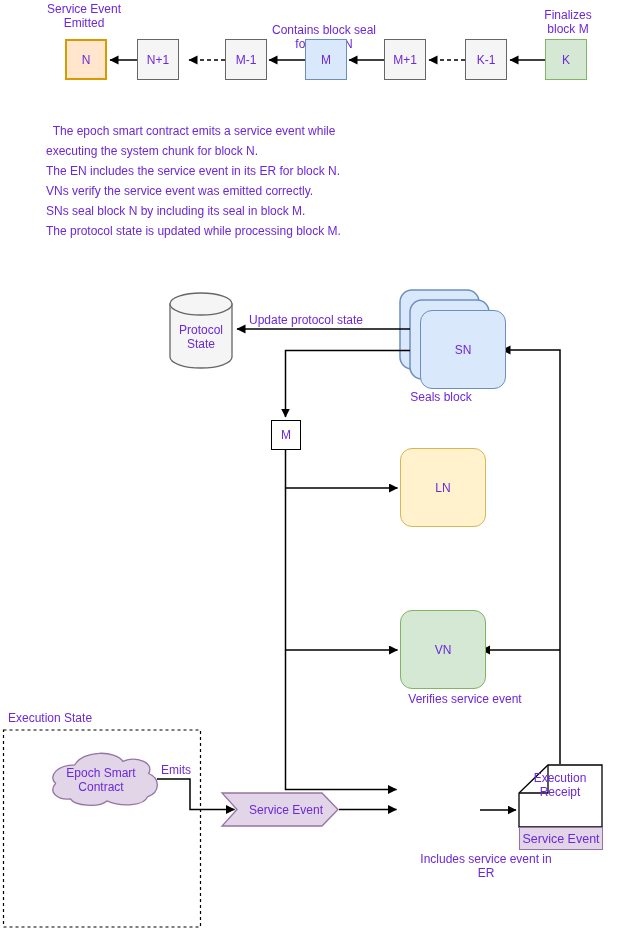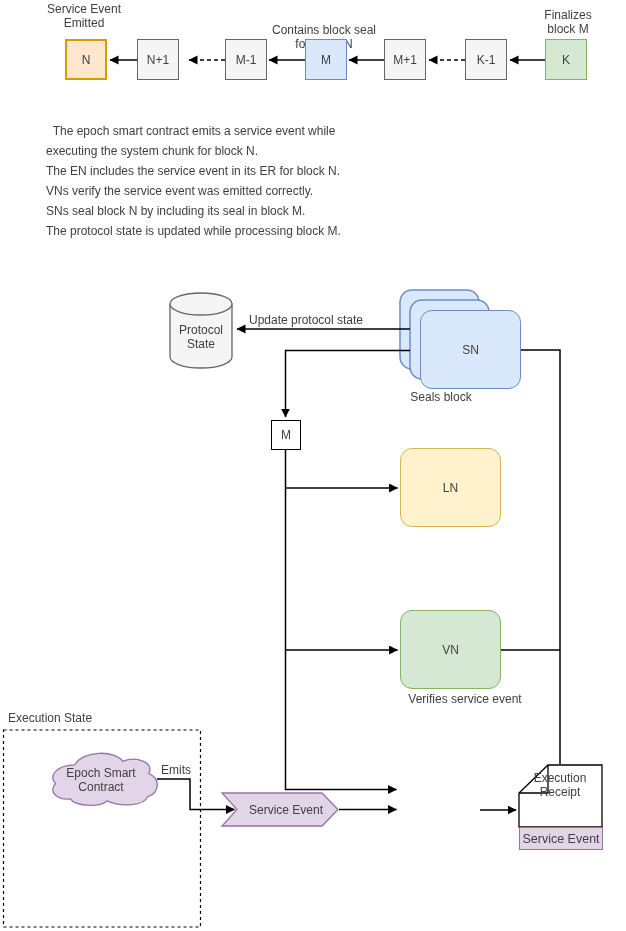--- a/index.html
+++ b/index.html
@@ -1,33 +1,33 @@
 <!DOCTYPE html>
 <html><head>
 <meta charset="utf-8">
 <style>
   html,body{margin:0;padding:0;background:#fff;}
   .canvas{
     position:relative;width:626px;height:931px;background:#ffffff;
-    font-family:"Liberation Sans",sans-serif;font-size:12px;color:#404040;
+    font-family:"Liberation Sans",sans-serif;font-size:12px;color:#6d28d9;
     overflow:hidden;
   }
   svg.layer{position:absolute;left:0;top:0;}
   .lbl{position:absolute;white-space:pre-line;line-height:14px;}
   .ctr{text-align:center;transform:translateX(-50%);}
   .box{
     position:absolute;box-sizing:border-box;
     display:flex;align-items:center;justify-content:center;
     background:#f5f5f5;border:1.4px solid #666666;
   }
   .chain-block{width:42px;height:41px;top:39px;}
   .v-orange{background:#ffe6cc;border:2px solid #d79b00;}
   .v-blue{background:#dae8fc;border-color:#6c8ebf;}
   .v-green{background:#d5e8d4;border-color:#82b366;}
-  .node{width:101px;height:79px;border-radius:12px;border-width:1.5px;}
+  .node{width:86px;height:79px;border-radius:12px;border-width:1.5px;}
   .node-sn{left:420px;top:310px;background:#dae8fc;border-color:#6c8ebf;}
   .node-ln{left:400px;top:448px;background:#fff2cc;border-color:#d6b656;}
   .node-vn{left:400px;top:610px;background:#d5e8d4;border-color:#82b366;}
   .node-en{left:400px;top:770px;background:#f8cecc;border-color:#b85450;}
   .m-box{left:271px;top:420px;width:30px;height:30px;background:#fff;border:1.4px solid #000;}
   .receipt-tag{
     left:519px;top:827px;width:84px;height:23px;
     background:#e1d5e7;border:1.4px solid #9673a6;font-size:12.5px;
   }
   .desc{white-space:pre-wrap;line-height:20px;}
@@ -132,20 +132,21 @@
 The EN includes the service event in its ER for block N.
 VNs verify the service event was emitted correctly.
 SNs seal block N by including its seal in block M.
 The protocol state is updated while processing block M.</div>
 
   <div class="lbl ctr" style="left:201px;top:323px;">Protocol
 State</div>
   <div class="lbl ctr" style="left:306px;top:313px;">Update protocol state</div>
   <div class="lbl ctr" style="left:441px;top:390px;">Seals block</div>
   <div class="lbl ctr" style="left:465px;top:692px;">Verifies service event</div>
+  <div class="lbl ctr" style="left:486px;top:852px;">Includes service event in ER</div>
   <div class="lbl" style="left:161px;top:763px;">Emits</div>
   <div class="lbl" style="left:8px;top:711px;">Execution State</div>
   <div class="lbl ctr" style="left:101px;top:766px;text-align:center;">Epoch Smart
 Contract</div>
   <div class="lbl ctr" style="left:286px;top:803px;">Service Event</div>
   <div class="lbl ctr" style="left:560px;top:771px;text-align:center;">Execution
 Receipt</div>
 
   <div class="box node node-sn">
     <span>SN</span>

